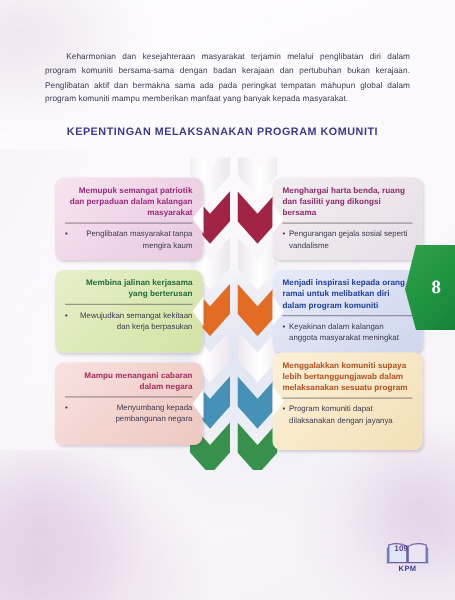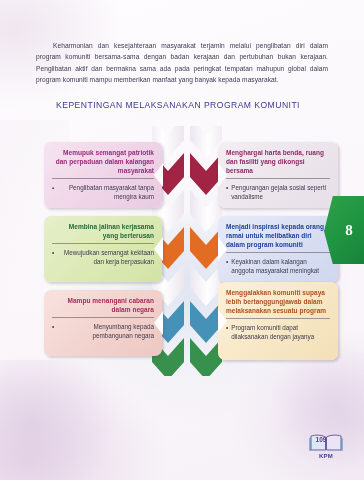--- a/index.html
+++ b/index.html
@@ -72,21 +72,21 @@
   }
 
   
   .heading {
     position: absolute;
     left: 0;
     top: 100px;
     width: 356px;
     text-align: center;
     font-size: 8.6px;
-    font-weight: normal;
+    font-weight: bold;
     letter-spacing: 0.45px;
     color: #3b3a8f;
   }
 
   
   .diagram {
     position: absolute;
     left: 0;
     top: 126px;
     width: 364px;

